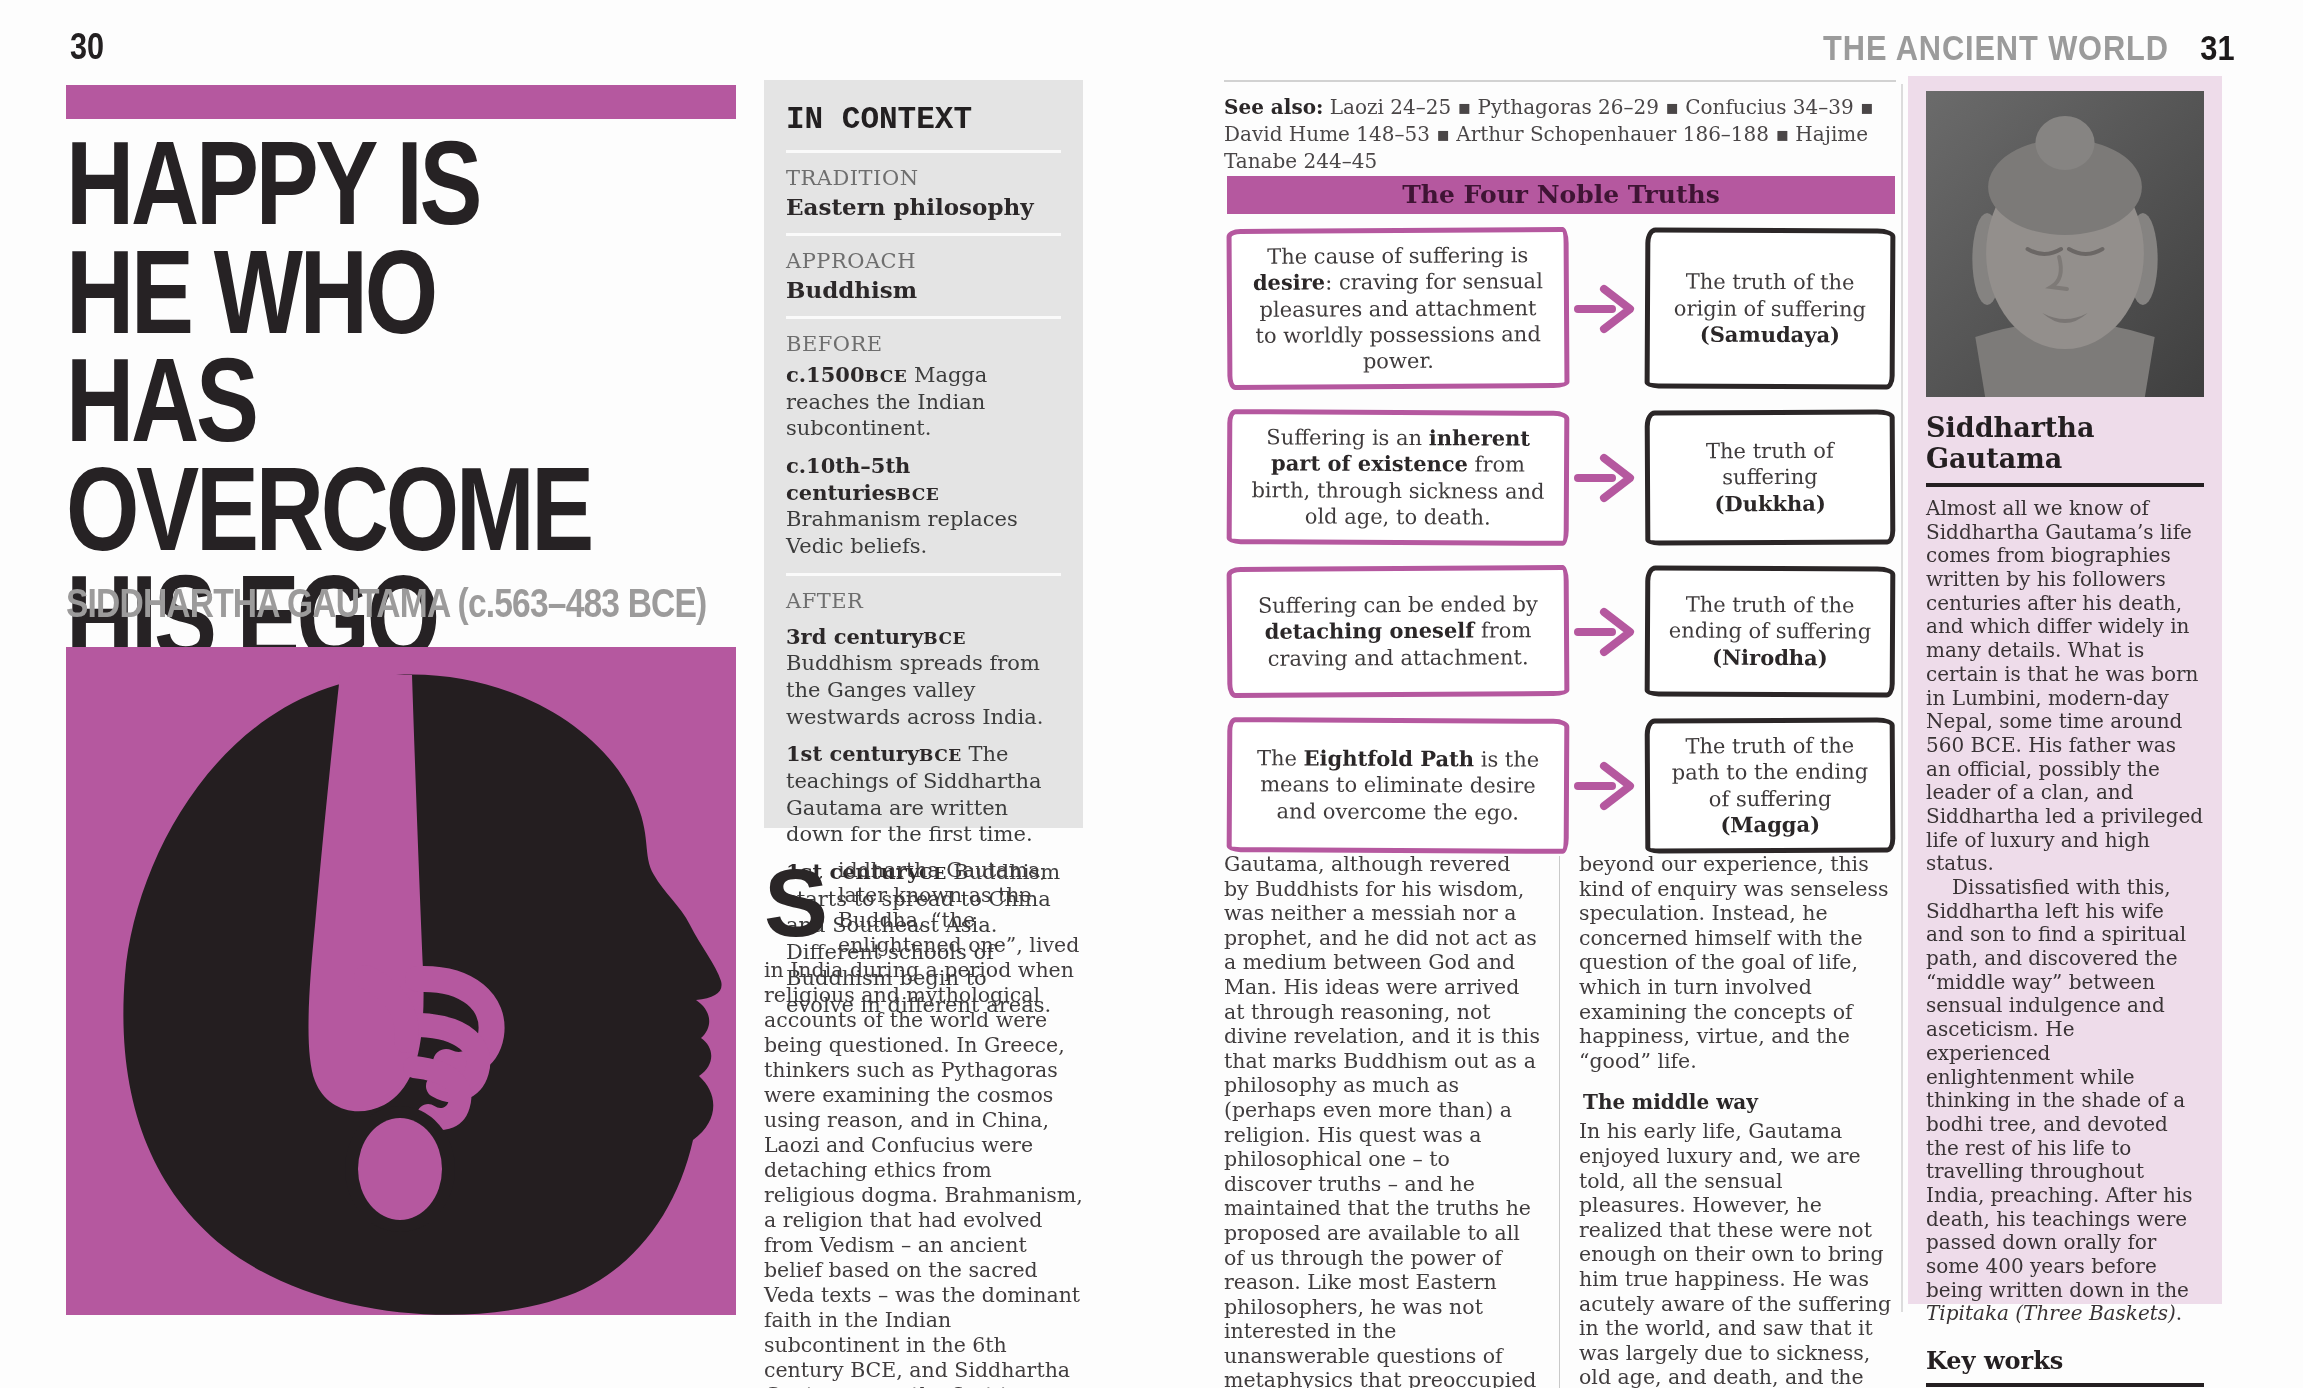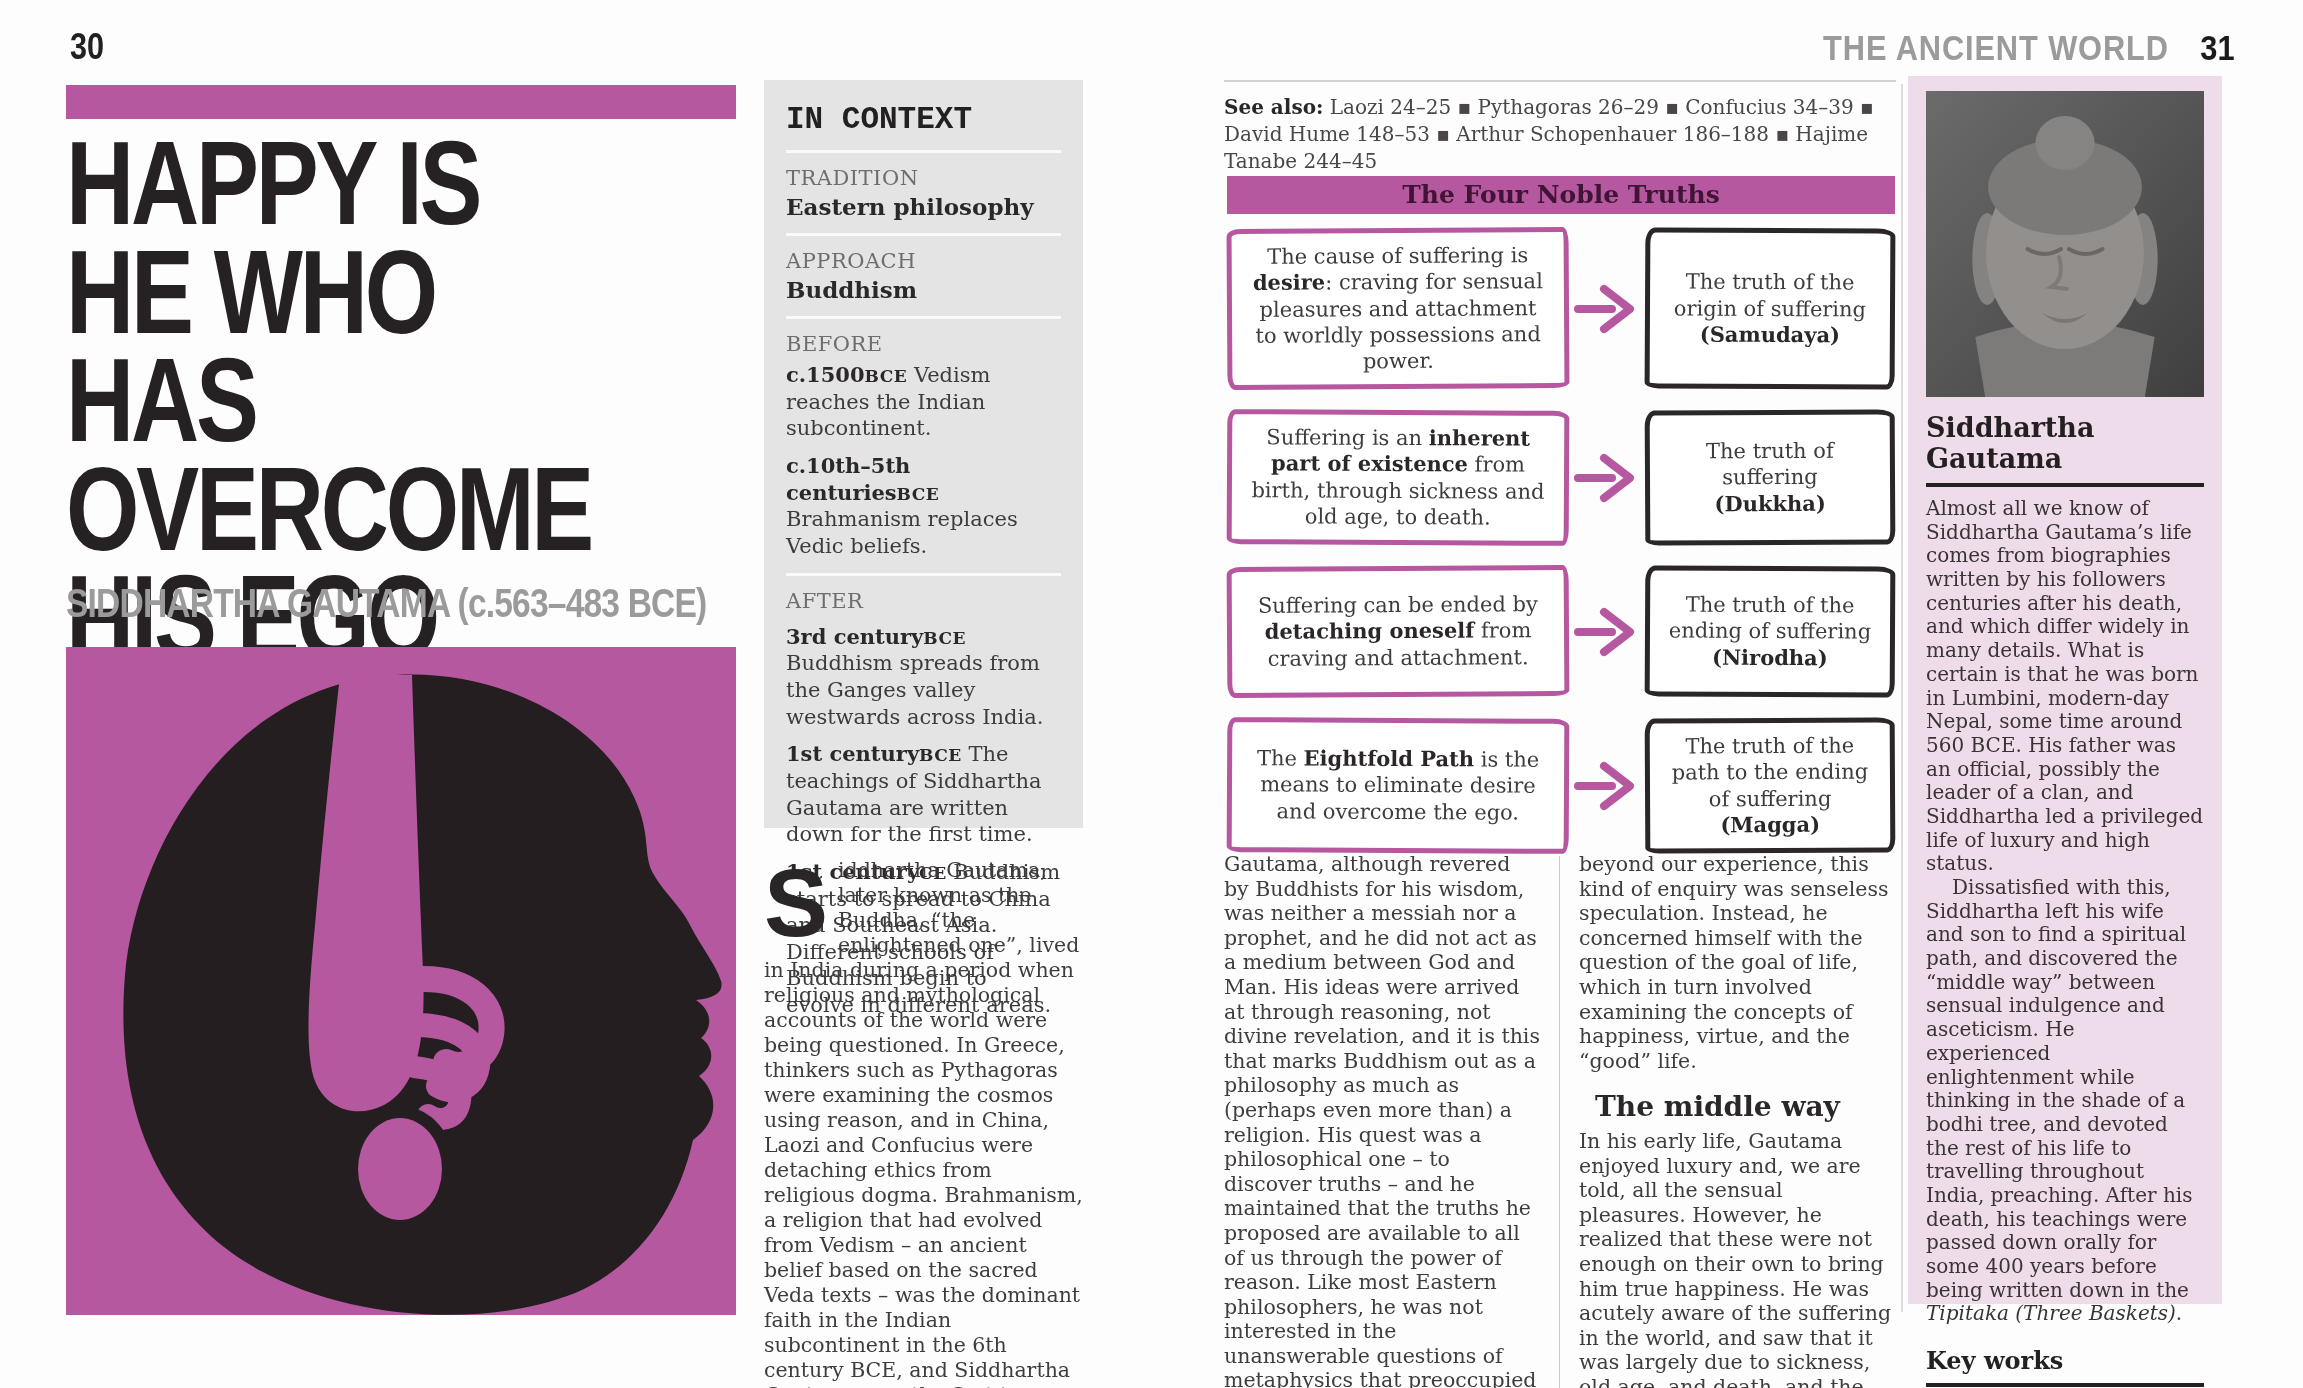--- a/index.html
+++ b/index.html
@@ -60,21 +60,21 @@
   .tarrow { width:76px; display:flex; align-items:center; justify-content:center; flex:none; }
   .tright { flex:1; border:5px solid #2b2627; border-radius:10px 18px 8px 14px / 16px 8px 14px 6px;
             transform:rotate(.3deg); }
   .trow:nth-child(even) .tright { transform:rotate(-.3deg); }
   .tbold { font-weight:bold; color:#2b2728; display:block; }
   .tleft .tbold { display:inline; }
 
   .cols { position:absolute; left:1224px; top:852px; width:672px; display:flex; }
   .tcol { width:316px; font-size:20.5px; line-height:1.2; color:#403c3d; }
   .col-divider { width:1px; background:#c9c9c9; margin:4px 19px 0 19px; }
-  .midhead { font-weight:bold; font-size:28px; color:#2b2728; margin:17px 16px 5px; }
+  .midhead { font-weight:bold; font-size:20px; color:#2b2728; margin:17px 4px 5px; }
 
   
   .sidebar-rule { position:absolute; left:1901px; top:84px; width:2px; height:1228px; background:#dcdcdc; }
   .sidebar { position:absolute; left:1908px; top:76px; width:314px; height:1228px; background:#eedcea;
              padding:15px 18px 0; color:#393335; }
   .photo { width:100%; height:306px; display:block; }
   .bio-heading { font-weight:bold; font-size:27px; color:#241f21; margin:15px 0 0; padding-bottom:9px;
                  border-bottom:4px solid #241f21; }
   .bio { margin-top:10px; font-size:20px; line-height:1.185; }
   .bio p + p { text-indent:26px; }
@@ -134,21 +134,21 @@
     <h2 class="ctx-heading">IN CONTEXT</h2>
     <hr class="ctx-rule">
     <div class="ctx-label">TRADITION</div>
     <div class="ctx-value">Eastern philosophy</div>
     <hr class="ctx-rule">
     <div class="ctx-label">APPROACH</div>
     <div class="ctx-value">Buddhism</div>
     <hr class="ctx-rule">
     <div class="ctx-label">BEFORE</div>
     <p class="ctx-item">
-      <span class="lead">c.1500</span><span class="era">BCE</span><span> Vedism reaches the Indian subcontinent.</span>
+      <span class="lead">c.1500</span><span class="era">BCE</span><span> Magga reaches the Indian subcontinent.</span>
     </p>
     <p class="ctx-item">
       <span class="lead">c.10th–5th centuries</span><span class="era">BCE</span><span> Brahmanism replaces Vedic beliefs.</span>
     </p>
     <hr class="ctx-rule">
     <div class="ctx-label">AFTER</div>
     <p class="ctx-item">
       <span class="lead">3rd century</span><span class="era">BCE</span><span> Buddhism spreads from the Ganges valley westwards across India.</span>
     </p>
     <p class="ctx-item">

